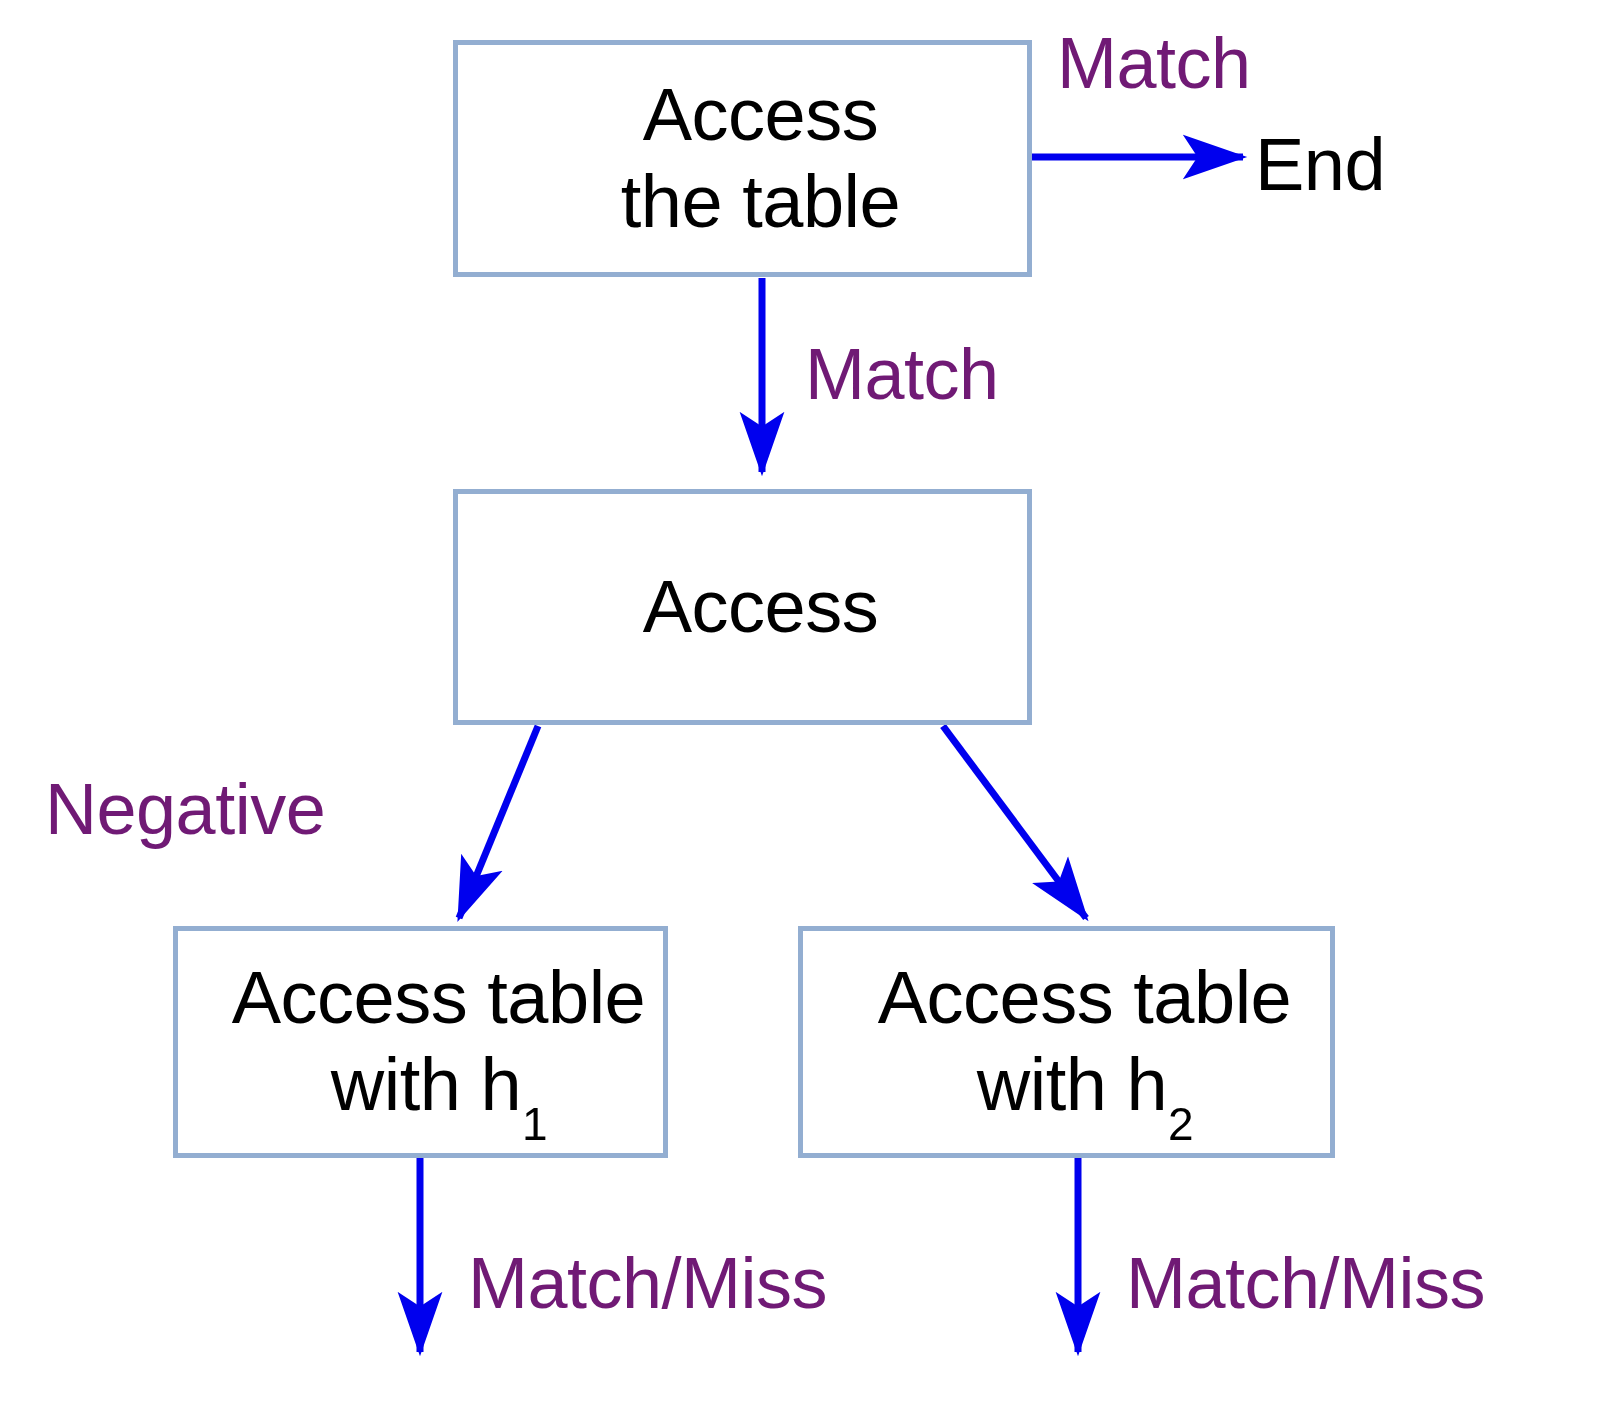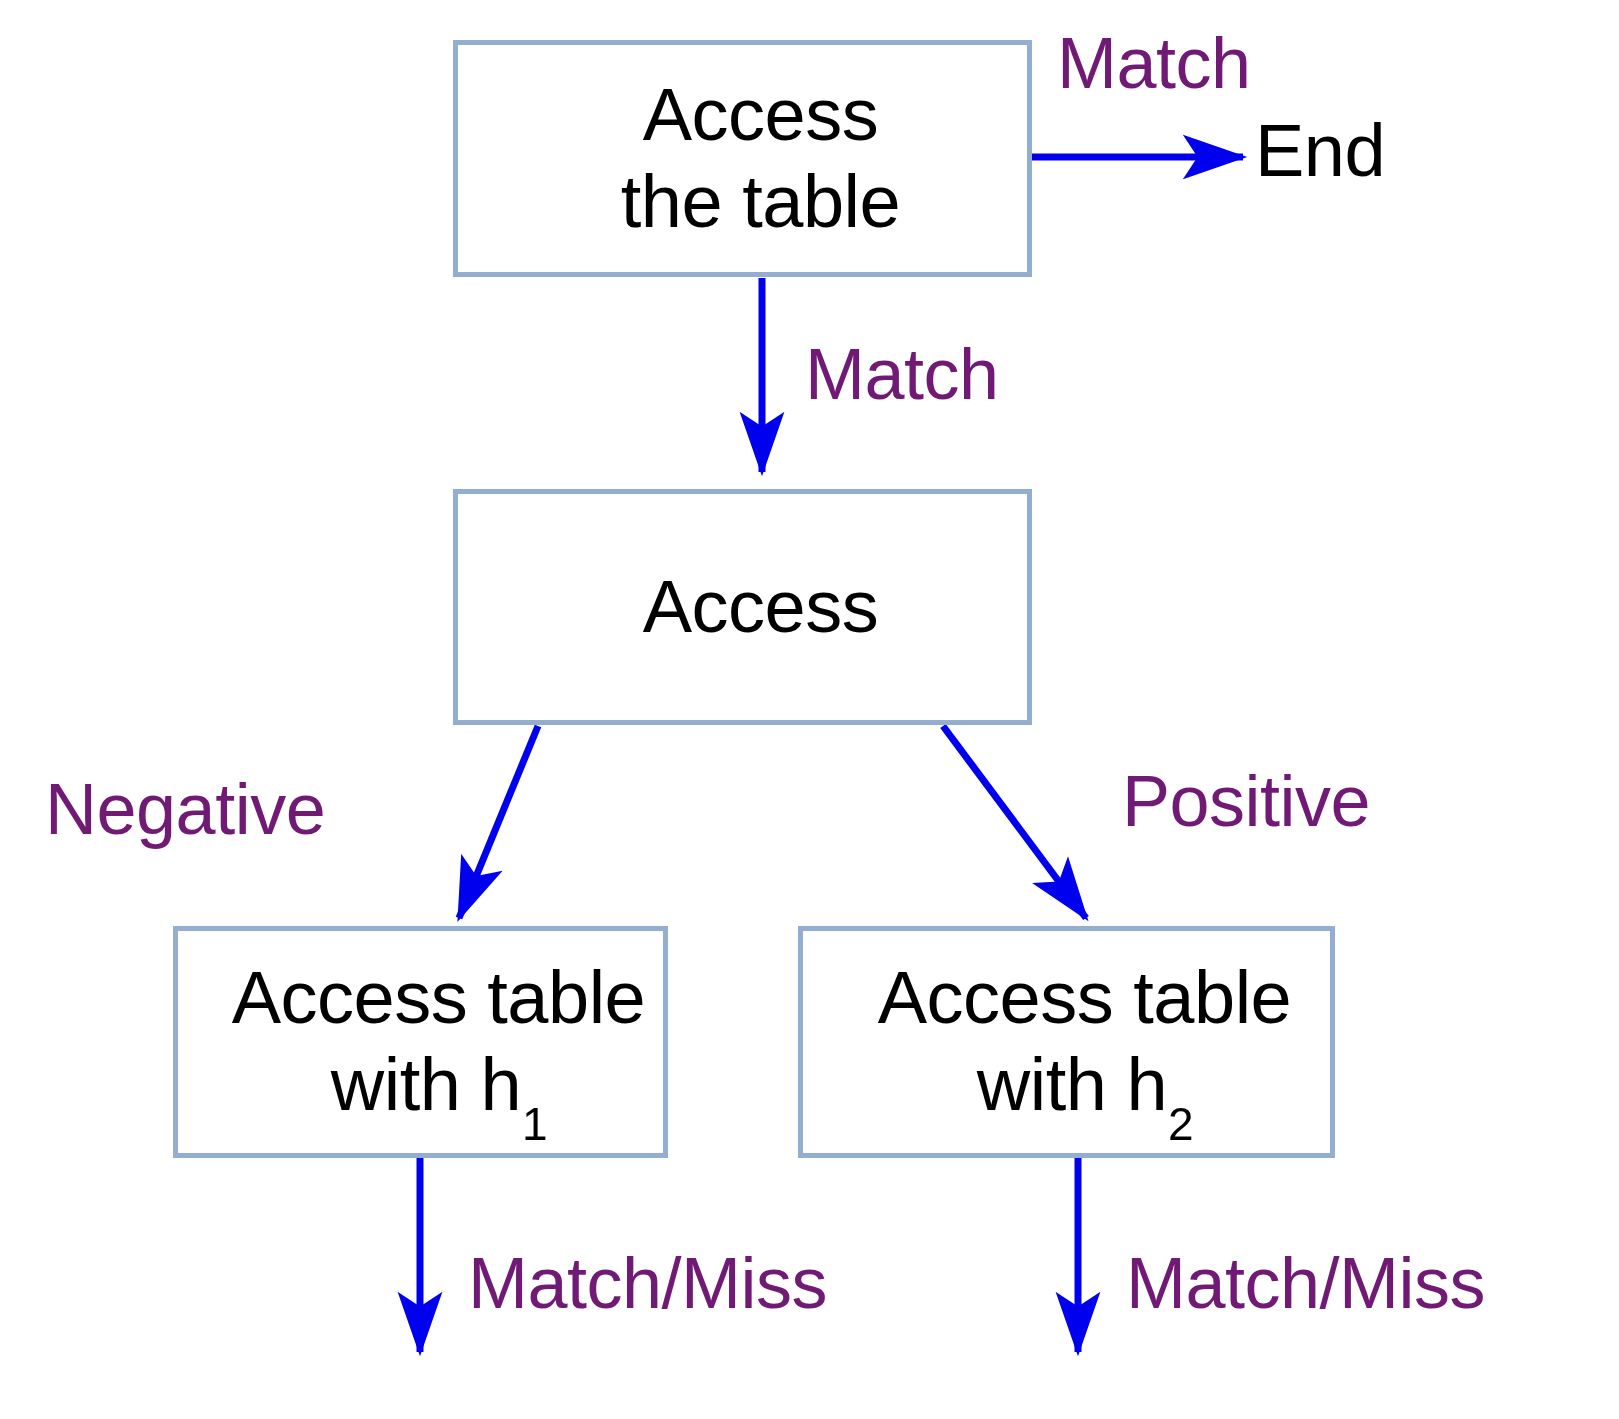--- a/index.html
+++ b/index.html
@@ -105,25 +105,24 @@
     <span class="line"><span>with h</span><span class="sub">1</span></span>
   </div>
 
   <div class="node" style="left:798px; top:926px; width:537px; height:232px;">
     <span class="line">Access table</span>
     <span class="line"><span>with h</span><span class="sub">2</span></span>
   </div>
 
   <div class="edge-label" style="left:1057px; top:27px;">Match</div>
 
-  <div class="terminal-label" style="left:1255px; top:114px;">End</div>
+  <div class="terminal-label" style="left:1255px; top:128px;">End</div>
 
   <div class="edge-label" style="left:805px; top:338px;">Match</div>
 
   <div class="edge-label" style="left:45px; top:765px;margin-top:8px;">Negative</div>
 
-  <div class="edge-label" style="left:1122px; top:765px;">Positive</div>
 
   <div class="edge-label" style="left:468px; top:1247px;">Match/Miss</div>
 
   <div class="edge-label" style="left:1126px; top:1247px;">Match/Miss</div>
 
 </div>
 
 </body></html>

